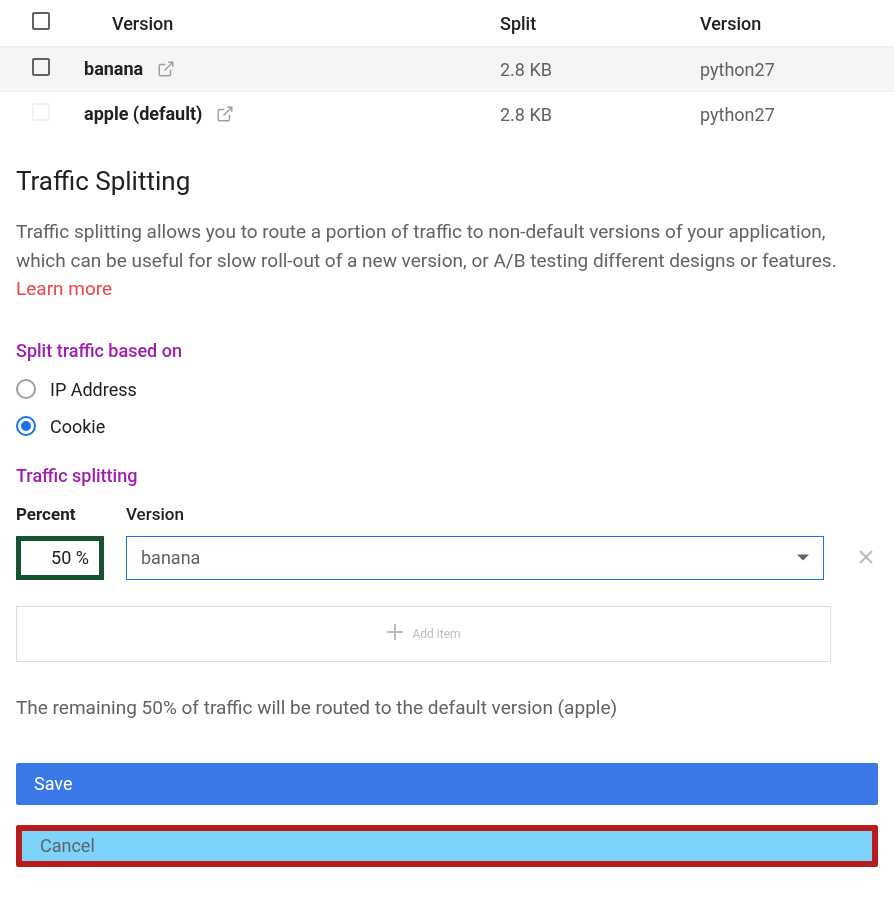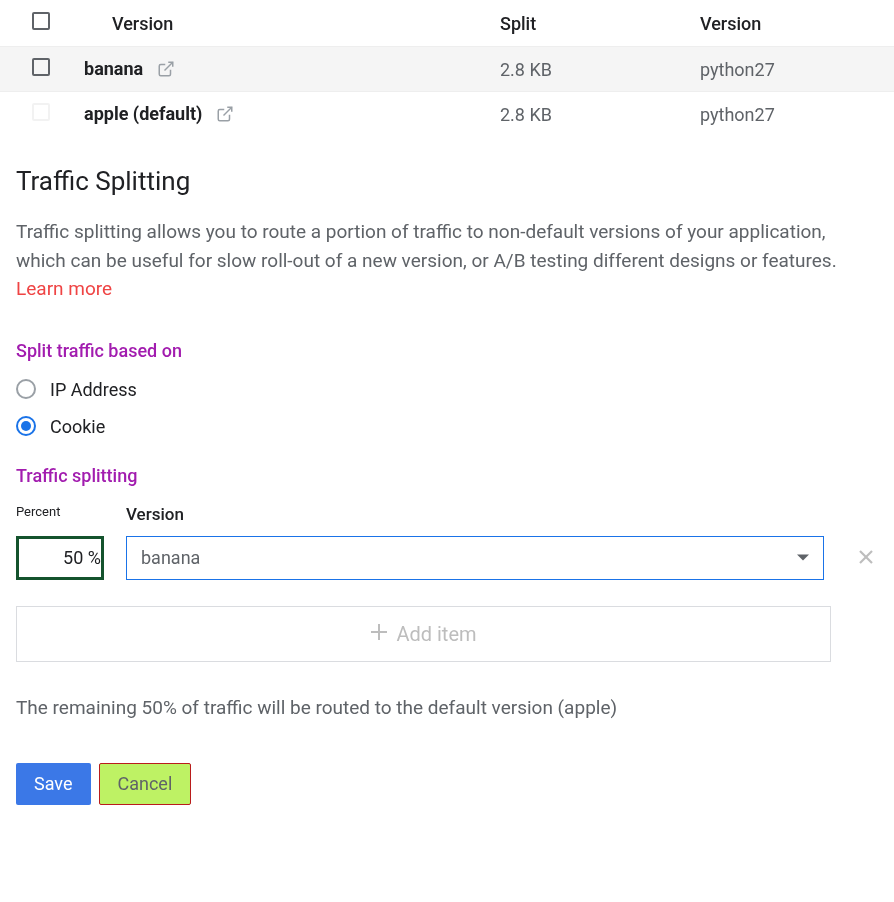--- a/index.html
+++ b/index.html
@@ -133,40 +133,40 @@
       background: #1a73e8;
       border-radius: 50%;
     }
     .split-columns {
       display: flex;
       gap: 22px;
       margin-bottom: 12px;
     }
     .split-col-percent {
       width: 88px;
-      font-size: 13px;
-      font-weight: 400;
+      font-size: 17px;
+      font-weight: 700;
     }
     .split-col-version {
       font-size: 17px;
       font-weight: 500;
     }
     .split-row {
       display: flex;
       align-items: center;
       gap: 22px;
       margin-bottom: 26px;
     }
     .percent-input {
       width: 88px;
       height: 44px;
-      border: 3px solid #14532d;
+      border: 5px solid #14532d;
       font-size: 18px;
       text-align: right;
-      padding: 0 0;
+      padding: 0 10px;
       color: #202124;
       font-family: inherit;
     }
     .version-select {
       flex: 1;
       height: 44px;
       border: 1px solid #1a73e8;
       font-size: 18px;
       padding: 0 14px;
       color: #5f6368;
@@ -187,57 +187,58 @@
       margin-left: 8px;
     }
     .add-item {
       border: 1px solid #dadce0;
       height: 56px;
       display: flex;
       align-items: center;
       justify-content: center;
       gap: 8px;
       color: #bdbdbd;
-      font-size: 20px;
+      font-size: 12px;
       cursor: pointer;
       width: 815px;
       margin-bottom: 34px;
     }
     .plus-icon {
       font-size: 22px;
       font-weight: 300;
     }
     .remaining-text {
       font-size: 19px;
       color: #5f6368;
       margin-bottom: 44px;
     }
     .button-row {
       display: flex;
-      gap: 8px;
+      gap: 20px;
+      flex-direction: column;
     }
     .btn {
       height: 42px;
       padding: 0 18px;
       font-size: 18px;
       border-radius: 2px;
       cursor: pointer;
       font-family: inherit;
       display: flex;
       align-items: center;
     }
     .btn-primary {
       background: #3b78e7;
       color: #fff;
       border: none;
     }
     .btn-secondary {
-      background: #bef264;
-      color: #5f6368;
-      border: 1px solid #b91c1c;
+      background: #7dd3fc;
+      color: #5f6368;
+      border: 6px solid #b91c1c;
     }
   </style>
 </head>
 <body>
 
 <table class="table">
   <thead class="table-header">
     <tr>
       <th class="col-checkbox">
         <span class="checkbox"></span>

